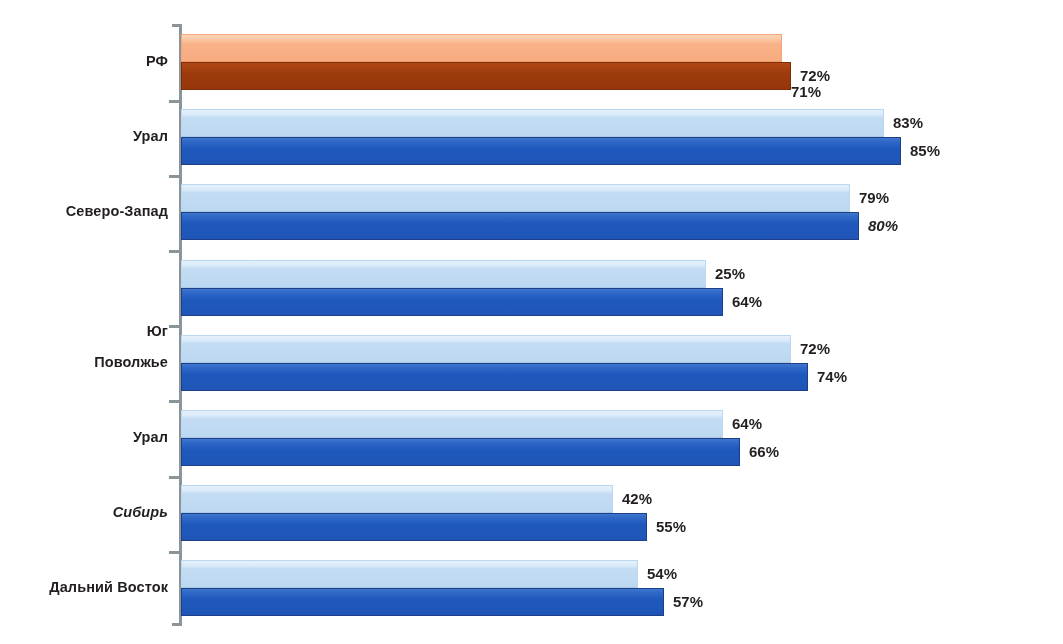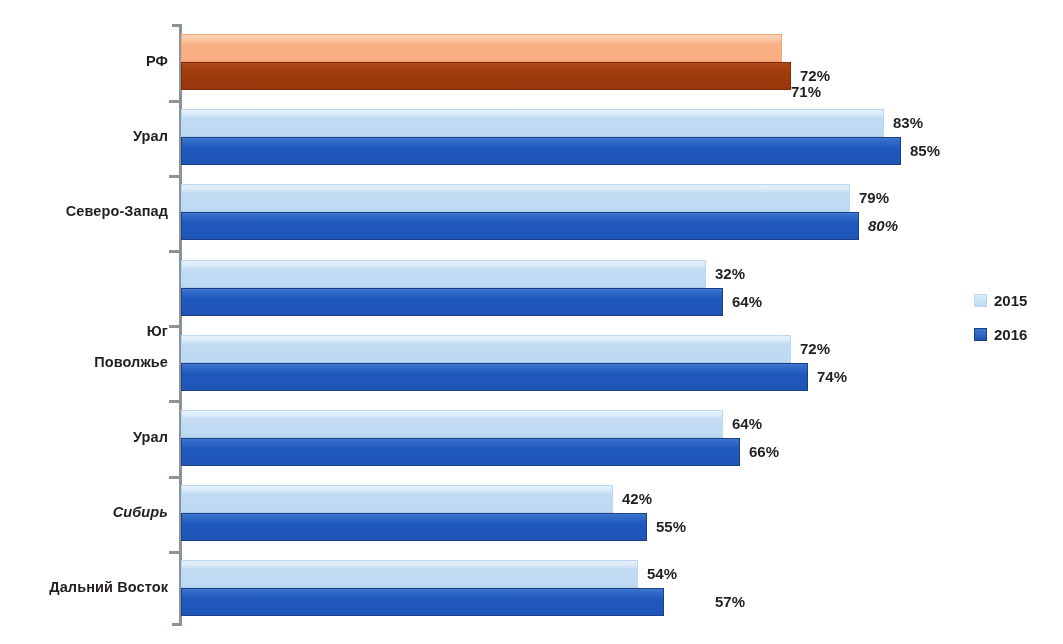--- a/index.html
+++ b/index.html
@@ -178,21 +178,21 @@
         <div class="cat-row" style="top: 0px;">
           <div class="cat-label" style="top: 203.4px;">Северо-Запад</div>
           <div class="bar s2015" style="top: 184.4px; width: 669px;"></div>
           <div class="bar-value" style="top: 184.4px; left: 859px;">79%</div>
           <div class="bar s2016" style="top: 212.4px; width: 678px;"></div>
           <div class="bar-value" style="top: 212.4px; left: 868px; font-style: italic;">80%</div>
         </div>
         <div class="cat-row" style="top: 0px;">
           <div class="cat-label" style="top: 278.6px; margin-top: 44px;">Юг</div>
           <div class="bar s2015" style="top: 259.6px; width: 525px;"></div>
-          <div class="bar-value" style="top: 259.6px; left: 715px;">32%</div>
+          <div class="bar-value" style="top: 259.6px; left: 715px;">25%</div>
           <div class="bar s2016" style="top: 287.6px; width: 542px;"></div>
           <div class="bar-value" style="top: 287.6px; left: 732px;">64%</div>
         </div>
         <div class="cat-row" style="top: 0px;">
           <div class="cat-label" style="top: 353.8px;">Поволжье</div>
           <div class="bar s2015" style="top: 334.8px; width: 610px;"></div>
           <div class="bar-value" style="top: 334.8px; left: 800px;">72%</div>
           <div class="bar s2016" style="top: 362.8px; width: 627px;"></div>
           <div class="bar-value" style="top: 362.8px; left: 817px;">74%</div>
         </div>
@@ -208,29 +208,19 @@
           <div class="bar s2015" style="top: 485.2px; width: 432px;"></div>
           <div class="bar-value" style="top: 485.2px; left: 622px;">42%</div>
           <div class="bar s2016" style="top: 513.2px; width: 466px;"></div>
           <div class="bar-value" style="top: 513.2px; left: 656px;">55%</div>
         </div>
         <div class="cat-row" style="top: 0px;">
           <div class="cat-label" style="top: 579.4px;">Дальний Восток</div>
           <div class="bar s2015" style="top: 560.4px; width: 457px;"></div>
           <div class="bar-value" style="top: 560.4px; left: 647px;">54%</div>
           <div class="bar s2016" style="top: 588.4px; width: 483px;"></div>
-          <div class="bar-value" style="top: 588.4px; left: 673px; margin-left: 42px;">57%</div>
+          <div class="bar-value" style="top: 588.4px; left: 673px;">57%</div>
         </div>
       </div>
   </div>
 
-  <div class="legend">
-    <div class="legend-item">
-      <span class="legend-swatch s2015"></span>
-      <span class="legend-label">2015</span>
-    </div>
-    <div class="legend-item">
-      <span class="legend-swatch s2016"></span>
-      <span class="legend-label">2016</span>
-    </div>
-  </div>
 
 </div>
 
 </body></html>

